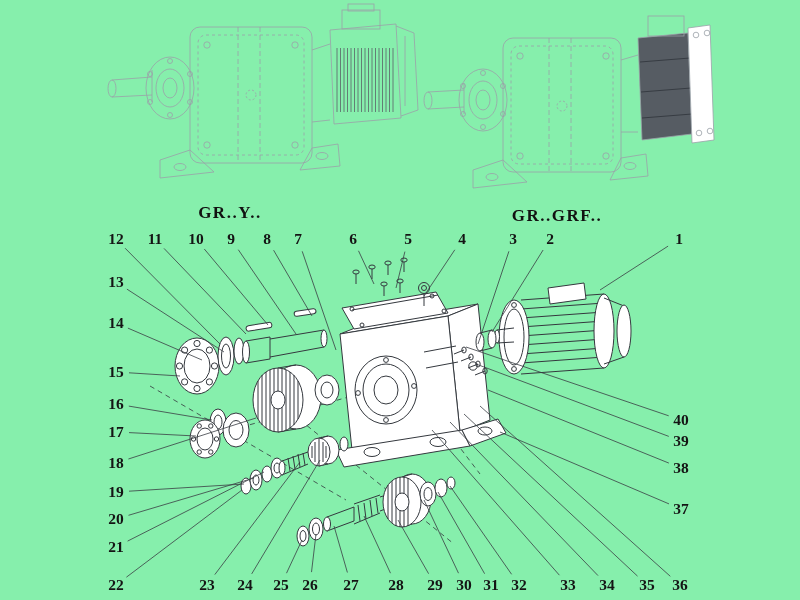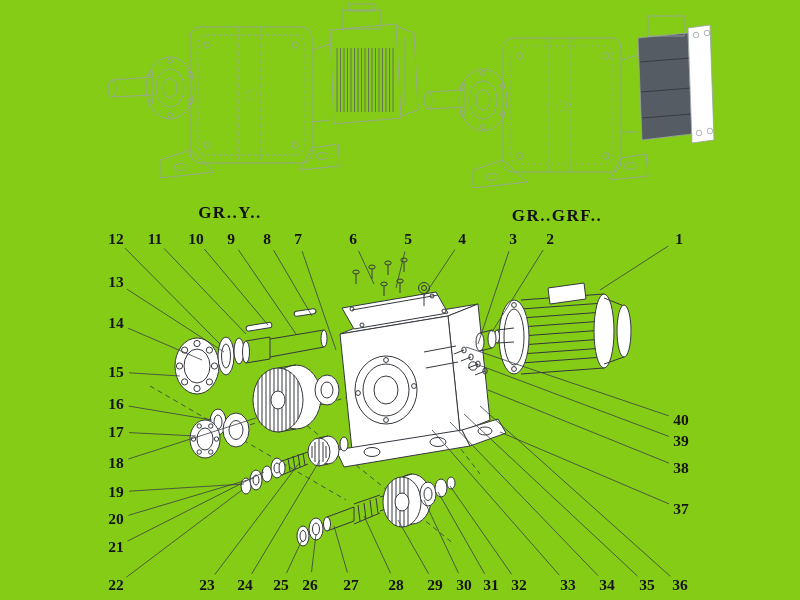--- a/index.html
+++ b/index.html
@@ -1,16 +1,16 @@
 <!DOCTYPE html>
 <html><head>
 <meta charset="utf-8">
 <style>
   html,body{margin:0;padding:0;background:#ffffff;}
-  .stage{width:800px;height:600px;background:#84cc16;position:relative;overflow:hidden;font-family:"Liberation Serif",serif;}
+  .stage{width:800px;height:600px;background:#86efac;position:relative;overflow:hidden;font-family:"Liberation Serif",serif;}
   svg{display:block;}
   .variant-label{font-family:"Liberation Serif",serif;font-weight:bold;font-size:17px;fill:#111;text-anchor:middle;letter-spacing:1.5px;}
   #callouts line{stroke:#3a3e44;stroke-width:0.8;}
   #callouts text{font-family:"Liberation Serif",serif;font-weight:bold;font-size:15.5px;fill:#141414;text-anchor:middle;}
   .lt{stroke:#9ba1a8;stroke-width:0.8;fill:none;}
   .dk{stroke:#34383e;stroke-width:1;fill:none;}
 </style>
 </head>
 <body>
 

